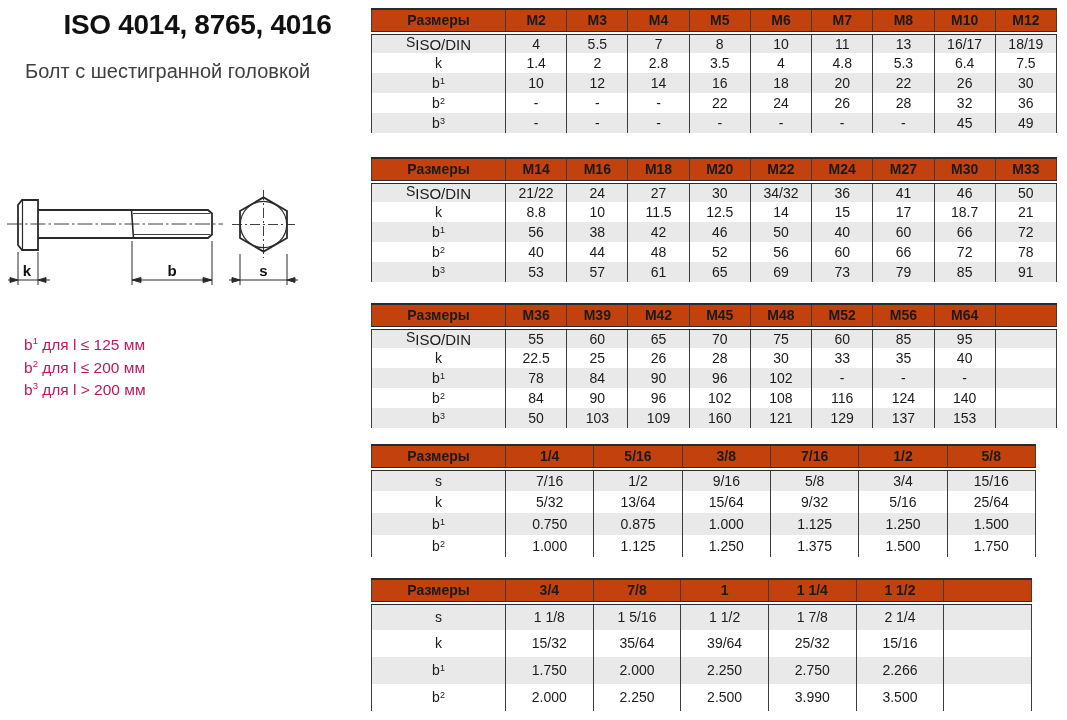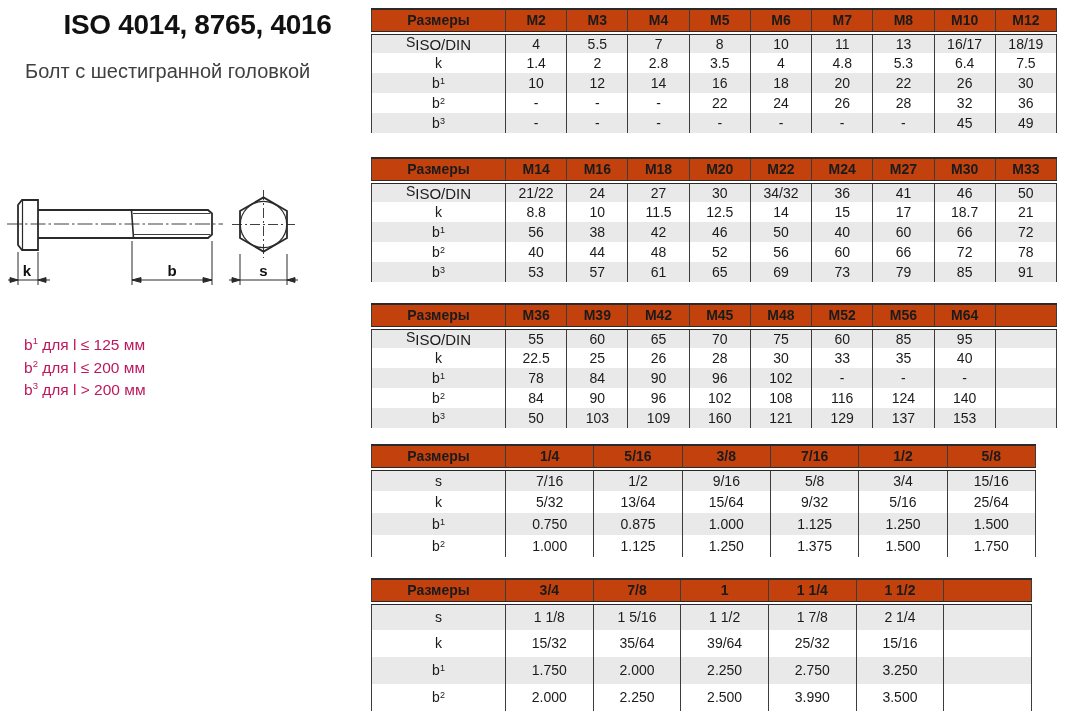--- a/index.html
+++ b/index.html
@@ -485,21 +485,21 @@
           <td>25/32</td>
           <td>15/16</td>
           <td></td>
         </tr>
         <tr class="shade">
           <td><span>b</span><sup>1</sup></td>
           <td>1.750</td>
           <td>2.000</td>
           <td>2.250</td>
           <td>2.750</td>
-          <td>3.250</td>
+          <td>2.266</td>
           <td></td>
         </tr>
         <tr class="plain">
           <td><span>b</span><sup>2</sup></td>
           <td>2.000</td>
           <td>2.250</td>
           <td>2.500</td>
           <td>3.990</td>
           <td>3.500</td>
           <td></td>

